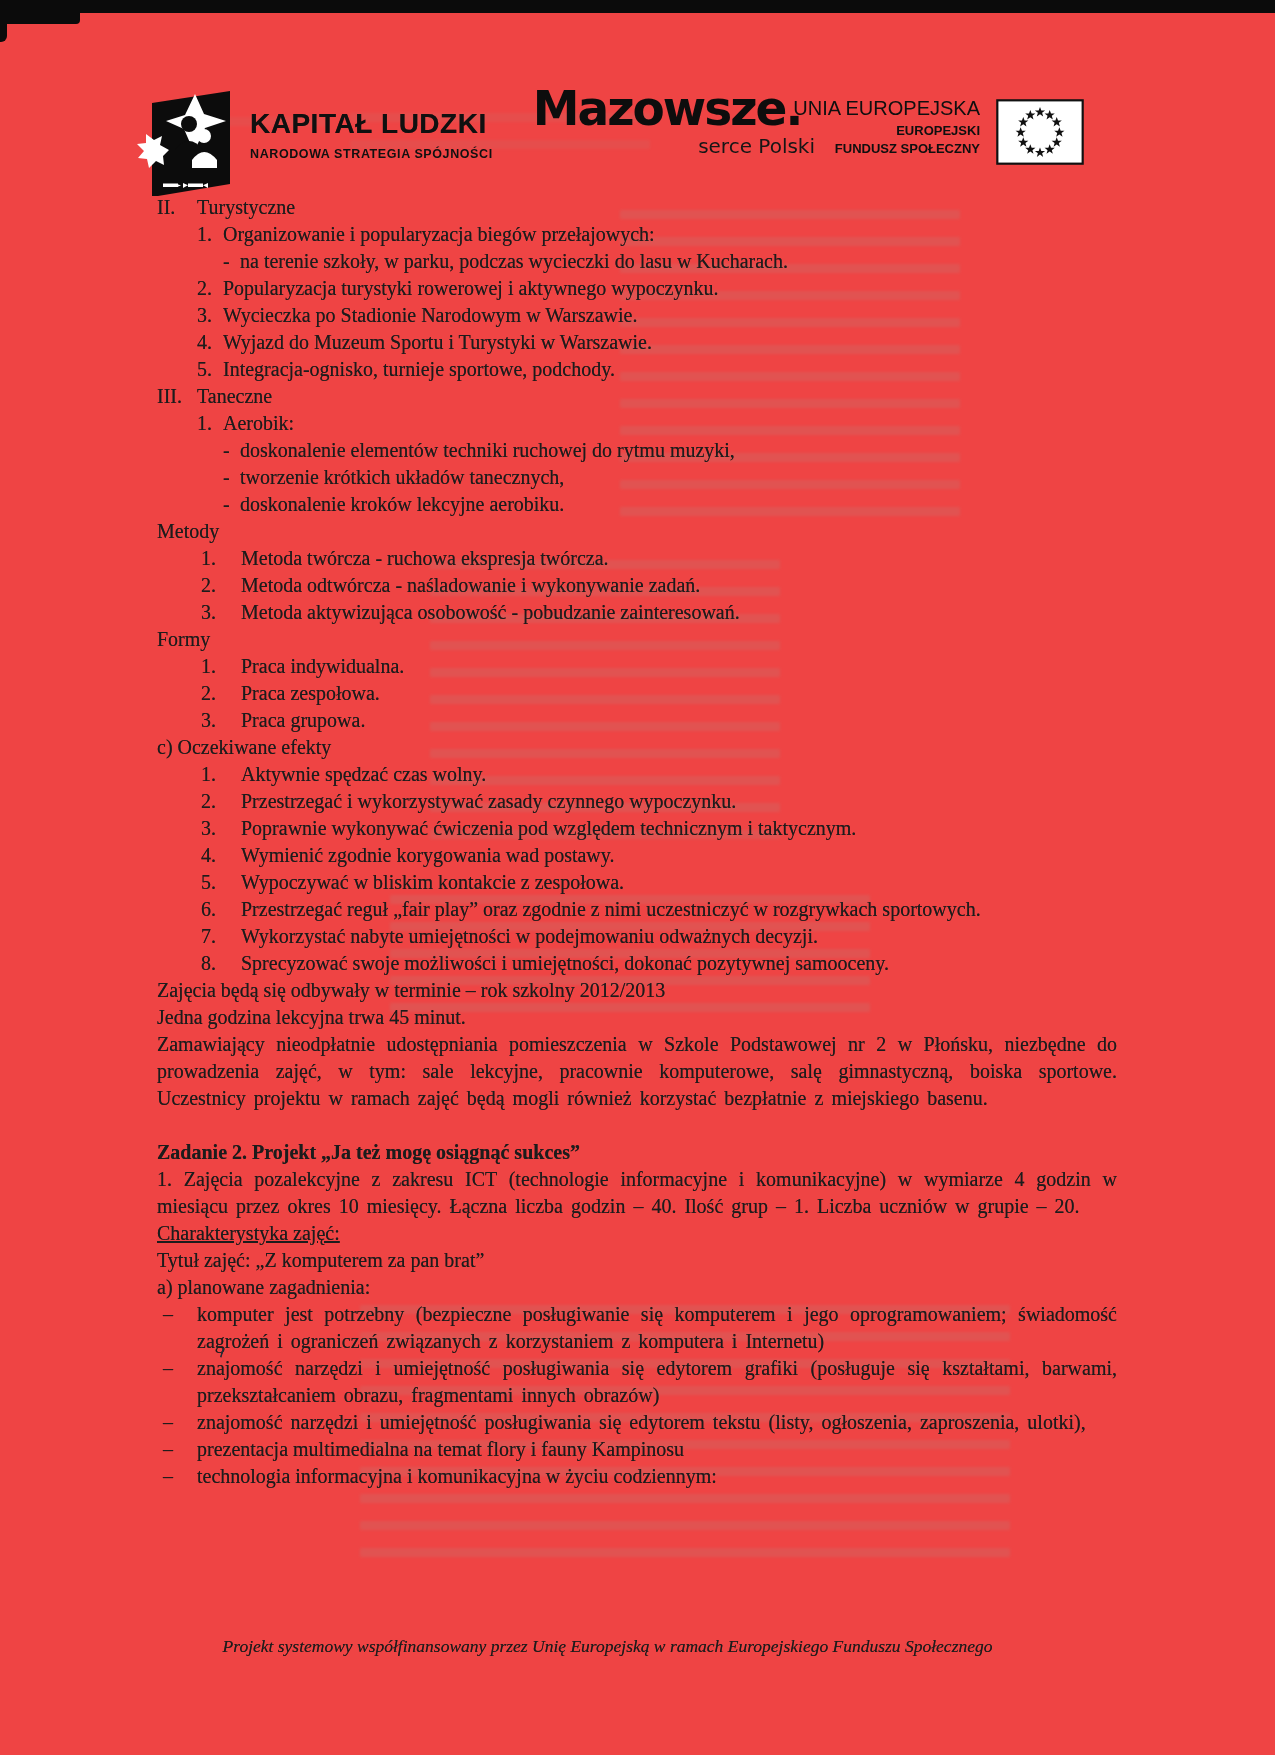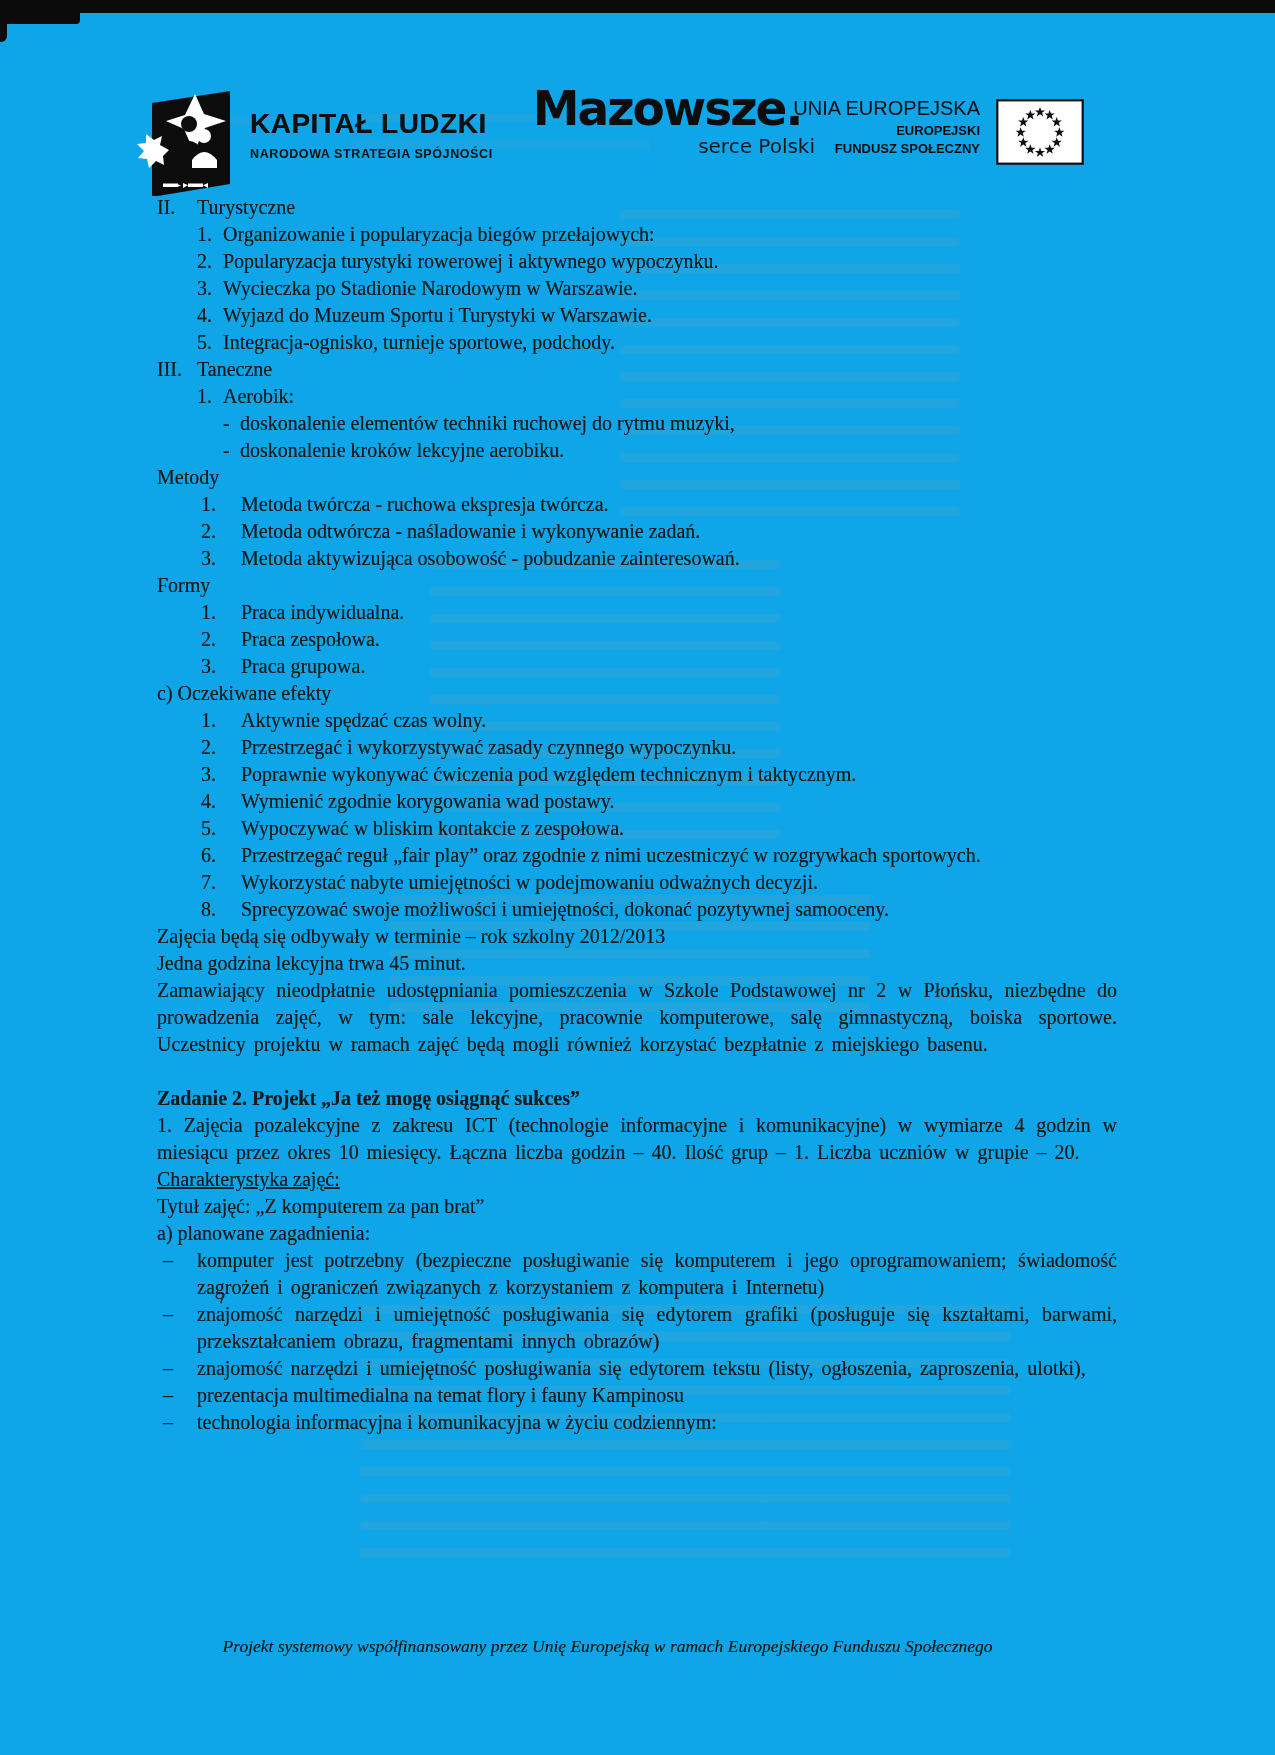--- a/index.html
+++ b/index.html
@@ -1,19 +1,19 @@
 <!DOCTYPE html>
 <html lang="pl"><head>
 <meta charset="utf-8">
 <style>
   * { margin:0; padding:0; box-sizing:border-box; }
   html,body { background:#9a9a9a; }
   .page {
     position:relative; width:1275px; height:1755px; margin:0 auto;
-    background:#0ea5e9; overflow:hidden;
+    background:#ef4444; overflow:hidden;
     font-family:"Liberation Serif", serif; color:#1c1c1c;
   }
   .txt-soft { text-shadow:0 0 0.5px rgba(25,25,25,0.65); }
 
   
   .scan-bar-top { position:absolute; left:0; top:0; width:1275px; height:13px; background:#0b0b0b; }
   .scan-blob { position:absolute; left:0; top:0; width:80px; height:24px; background:#0b0b0b; border-bottom-right-radius:4px; border-bottom-left-radius:2px; }
   .scan-strip { position:absolute; left:0; top:20px; width:7px; height:22px; background:#0b0b0b; border-bottom-right-radius:6px; }
 
   
@@ -131,28 +131,30 @@
         <path transform="translate(-19,11.5)" d="M50,9 L51.5,13 L55.8,13 L52.4,15.6 L53.6,19.8 L50,17.2 L46.4,19.8 L47.6,15.6 L44.2,13 L48.5,13 Z"></path>
         <path transform="translate(-11,3.5)" d="M50,9 L51.5,13 L55.8,13 L52.4,15.6 L53.6,19.8 L50,17.2 L46.4,19.8 L47.6,15.6 L44.2,13 L48.5,13 Z"></path>
       </g>
     </svg>
   </div>
 
   <main class="doc txt-soft">
 
     <div class="line rh"><span class="mk">II.</span><span>Turystyczne</span></div>
     <div class="line l1"><span class="mk">1.</span><span>Organizowanie i popularyzacja biegów przełajowych:</span></div>
+    <div class="line ld"><span class="mk">-</span><span>na terenie szkoły, w parku, podczas wycieczki do lasu w Kucharach.</span></div>
     <div class="line l1"><span class="mk">2.</span><span>Popularyzacja turystyki rowerowej i aktywnego wypoczynku.</span></div>
     <div class="line l1"><span class="mk">3.</span><span>Wycieczka po Stadionie Narodowym w Warszawie.</span></div>
     <div class="line l1"><span class="mk">4.</span><span>Wyjazd do Muzeum Sportu i Turystyki w Warszawie.</span></div>
     <div class="line l1"><span class="mk">5.</span><span>Integracja-ognisko, turnieje sportowe, podchody.</span></div>
 
     <div class="line rh"><span class="mk">III.</span><span>Taneczne</span></div>
     <div class="line l1"><span class="mk">1.</span><span>Aerobik:</span></div>
     <div class="line ld"><span class="mk">-</span><span>doskonalenie elementów techniki ruchowej do rytmu muzyki,</span></div>
+    <div class="line ld"><span class="mk">-</span><span>tworzenie krótkich układów tanecznych,</span></div>
     <div class="line ld"><span class="mk">-</span><span>doskonalenie kroków lekcyjne aerobiku.</span></div>
 
     <div class="line">Metody</div>
     <div class="line l2"><span class="mk">1.</span><span>Metoda twórcza - ruchowa ekspresja twórcza.</span></div>
     <div class="line l2"><span class="mk">2.</span><span>Metoda odtwórcza - naśladowanie i wykonywanie zadań.</span></div>
     <div class="line l2"><span class="mk">3.</span><span>Metoda aktywizująca osobowość - pobudzanie zainteresowań.</span></div>
     <div class="line">Formy</div>
     <div class="line l2"><span class="mk">1.</span><span>Praca indywidualna.</span></div>
     <div class="line l2"><span class="mk">2.</span><span>Praca zespołowa.</span></div>
     <div class="line l2"><span class="mk">3.</span><span>Praca grupowa.</span></div>

